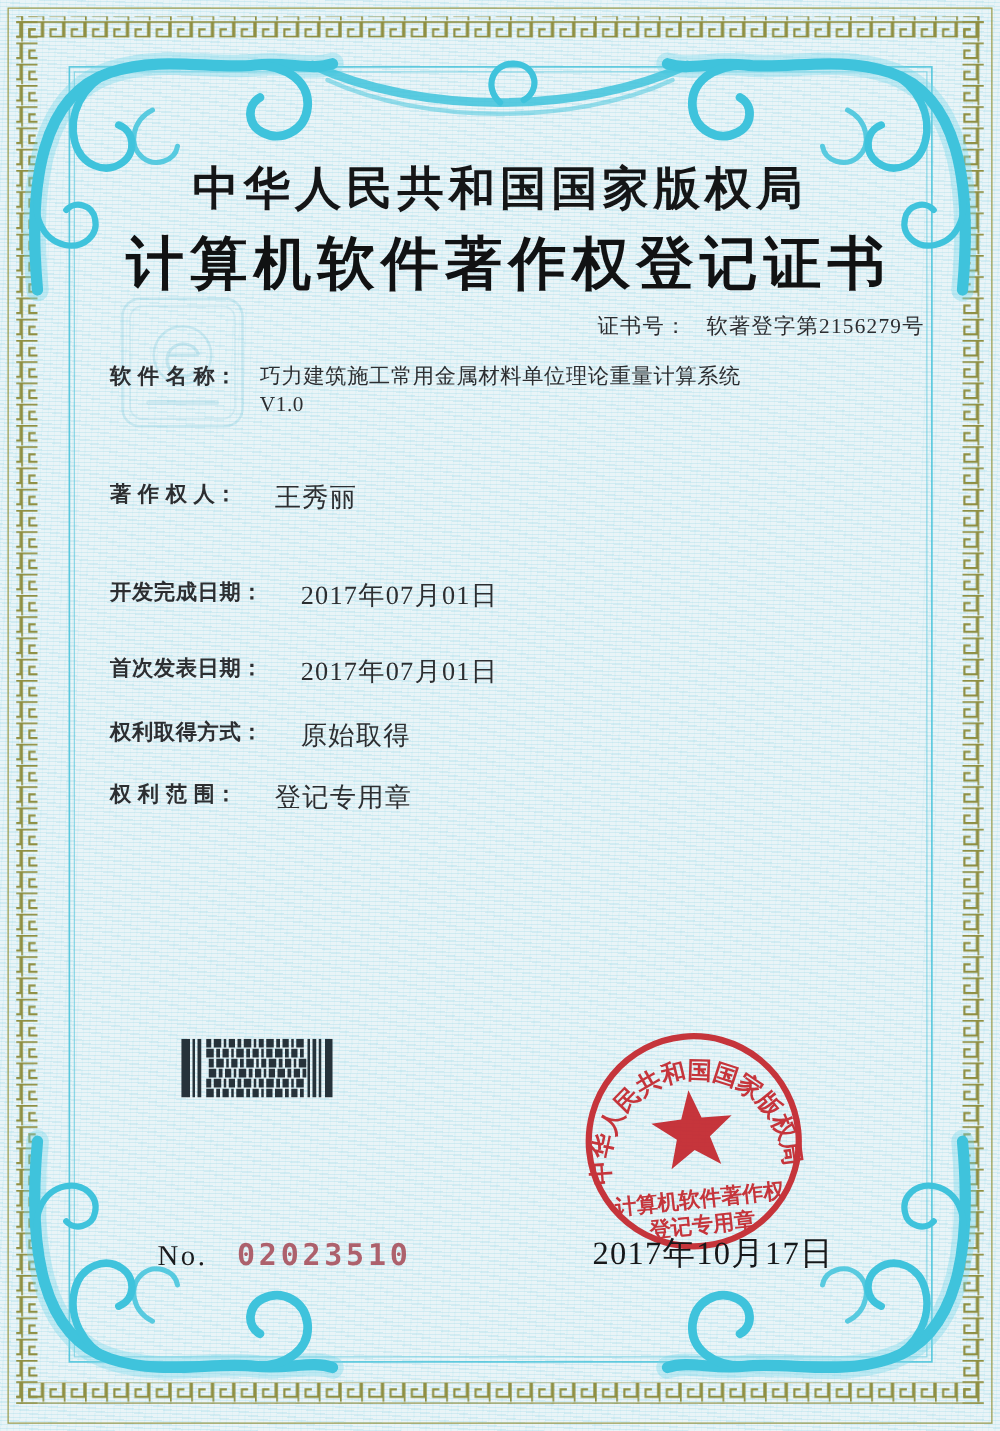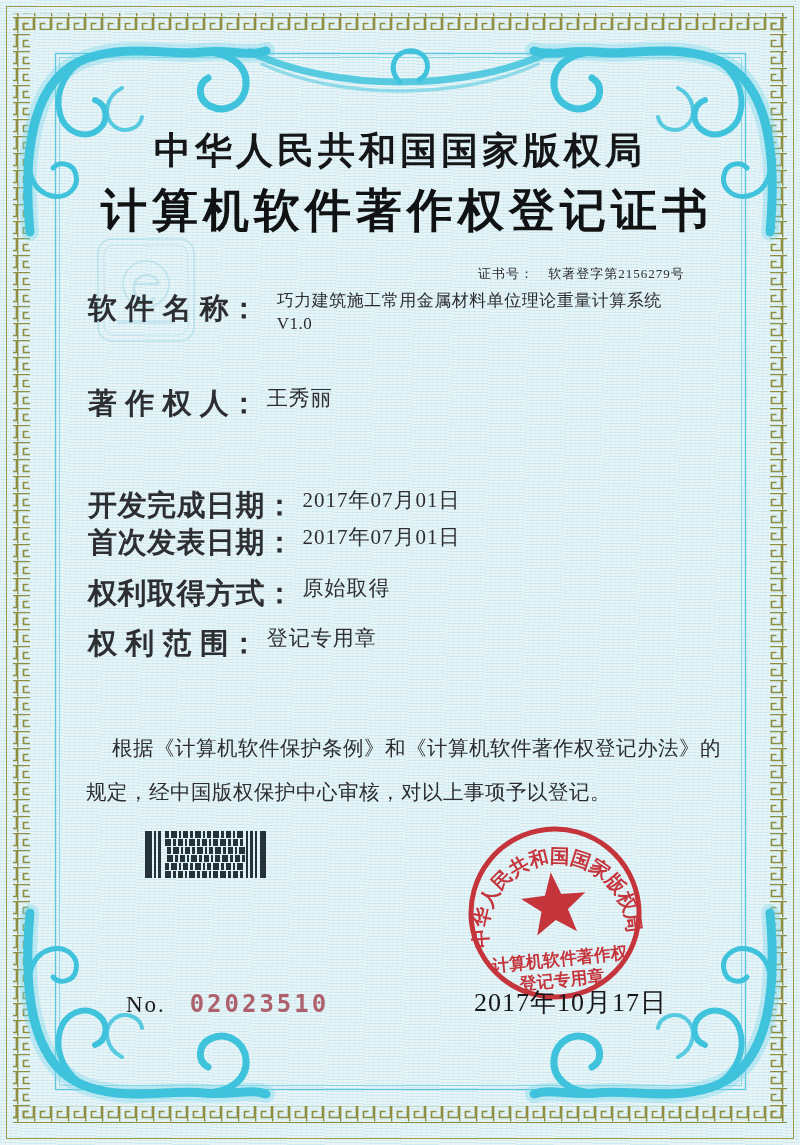--- a/index.html
+++ b/index.html
@@ -8,25 +8,25 @@
   .page{position:absolute;inset:0;
     background-color:#e9f4f7;
     background-image:
       repeating-linear-gradient(1.5deg, rgba(255,255,255,0) 0 2px, rgba(110,200,222,.20) 2px 3px),
       repeating-linear-gradient(92deg, rgba(140,215,230,.10) 0 1px, transparent 1px 5px);
   }
   .abs{position:absolute;}
   .center{left:0;right:0;text-align:center;}
   .authority{top:126px;font-size:37px;font-weight:bold;letter-spacing:4px;color:#151617;}
   .cert-title{top:180px;font-size:46px;font-weight:bold;letter-spacing:5px;color:#111213;margin-left:14px;}
-  .certno{left:478px;top:249px;font-size:13px;color:#2c2d30;letter-spacing:1px;margin-top:16px;}
+  .certno{left:478px;top:249px;font-size:17px;color:#2c2d30;letter-spacing:1px;}
   .certno .val{margin-left:10px;}
   .field-row{left:88px;color:#2c2e31;}
-  .flabel{display:inline-block;white-space:pre;font-size:29px;font-weight:600;letter-spacing:.5px;vertical-align:top;}
-  .fvalue{display:inline-block;font-size:21px;margin-left:4px;letter-spacing:1px;vertical-align:top;}
+  .flabel{display:inline-block;white-space:pre;font-size:17px;font-weight:600;letter-spacing:.5px;vertical-align:top;}
+  .fvalue{display:inline-block;font-size:21px;margin-left:26px;letter-spacing:1px;vertical-align:top;}
   .name-block{display:inline-block;margin-left:14px;vertical-align:top;}
   .name-line{font-size:17px;font-weight:400;line-height:23px;letter-spacing:.5px;}
   .statement{left:86px;top:726px;width:644px;font-size:20.5px;line-height:44px;
              text-indent:26px;color:#2b2d30;letter-spacing:.5px;}
   .serial{left:126px;top:990px;font-size:23px;color:#1b1c1e;letter-spacing:2px;}
   .serial .num{font-family:"DejaVu Sans Mono",monospace;color:#a8525e;margin-left:16px;
                font-size:24px;letter-spacing:3px;font-weight:700;opacity:.9;}
   .issue-date{left:474px;top:985px;font-size:26px;color:#17181a;letter-spacing:1px;text-align:right;}
   .seal-wrap{left:460px;top:818px;width:190px;height:190px;transform:rotate(-6deg);opacity:.92;}
   .watermark{left:95px;top:236px;opacity:.55;}
@@ -95,42 +95,41 @@
       <div class="name-line">巧力建筑施工常用金属材料单位理论重量计算系统</div>
       <div class="name-line">V1.0</div>
     </span>
   </div>
 
   <div class="abs field-row" style="top:384px">
     <span class="flabel">著 作 权 人：</span>
     <span class="fvalue">王秀丽</span>
   </div>
 
-  <div class="abs field-row" style="top:486px">
+  <div class="abs field-row" style="top:462px">
     <span class="flabel">开发完成日期：</span>
     <span class="fvalue">2017年07月01日</span>
   </div>
 
   <div class="abs field-row" style="top:523px">
     <span class="flabel">首次发表日期：</span>
     <span class="fvalue">2017年07月01日</span>
   </div>
 
   <div class="abs field-row" style="top:574px">
     <span class="flabel">权利取得方式：</span>
     <span class="fvalue">原始取得</span>
   </div>
 
   <div class="abs field-row" style="top:624px">
     <span class="flabel">权 利 范 围：</span>
     <span class="fvalue">登记专用章</span>
   </div>
 
 
-  <div class="abs statement">根据《计算机软件保护条例》和《计算机软件著作权登记办法》的规定，经中国版权保护中心审核，对以上事项予以登记。</div>
 
   <svg class="abs" style="left:145px;top:831px" width="122" height="47" viewBox="0 0 122 47">
     <defs>
       <g id="rA" fill="#26323a">
         <rect x="20" y="0" width="4" height="7"></rect>
           <rect x="26" y="0" width="6" height="7"></rect>
         <rect x="34" y="0" width="2" height="7"></rect>
           <rect x="38" y="0" width="5" height="7"></rect>
         <rect x="45" y="0" width="3" height="7"></rect>
           <rect x="50" y="0" width="6" height="7"></rect>

